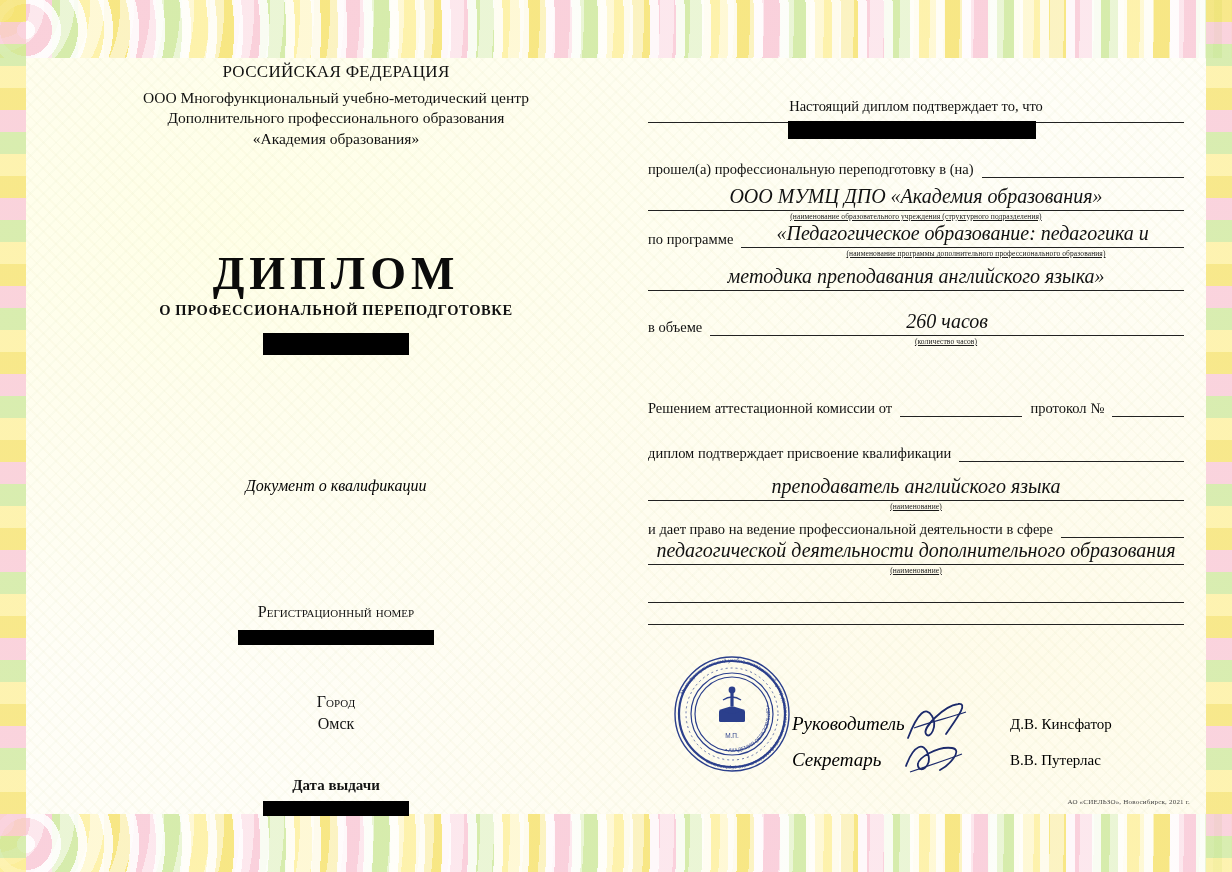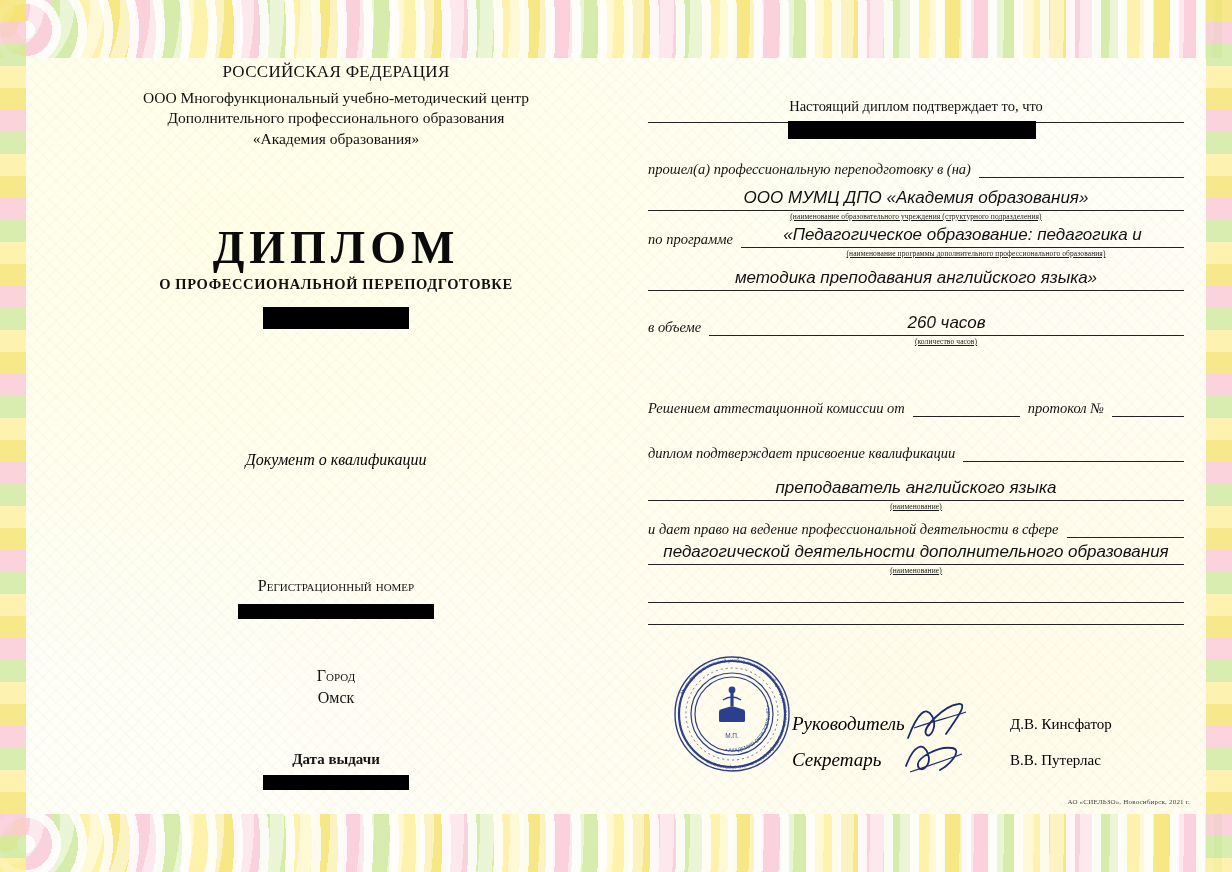--- a/index.html
+++ b/index.html
@@ -108,21 +108,21 @@
     letter-spacing: .3px;
     color: #111;
   }
   .org {
     margin-top: 6px;
     font-size: 15.5px;
     line-height: 1.32;
     color: #111;
   }
   .diploma-title {
-    margin-top: 72px;
+    margin-top: 98px;
     font-size: 46px;
     font-weight: bold;
     letter-spacing: 5px;
     color: #0b0b0b;
     font-family: "Liberation Serif", serif;
   }
   .diploma-sub {
     margin-top: 2px;
     font-size: 14.5px;
     font-weight: bold;
@@ -194,36 +194,36 @@
   }
   .rule {
     border-bottom: 1px solid #222;
     height: 1px;
   }
   .row {
     display: flex;
     align-items: flex-end;
     gap: 8px;
   }
-  .label { white-space: nowrap; font-style: italic; }
+  .label { white-space: nowrap; }
   .fill {
     flex: 1;
     border-bottom: 1px solid #222;
     position: relative;
     min-height: 18px;
   }
   .fill-text {
     position: absolute;
     left: 0;
     right: 0;
     bottom: 2px;
     text-align: center;
     font-style: italic;
-    font-size: 17px;
-    font-family: Liberation Sans, sans-serif;
+    font-size: 20px;
+    font-family: Liberation Serif, serif;
   }
   .caption {
     font-size: 7.5px;
     text-align: center;
     color: #1a1a1a;
     margin-top: 1px;
     letter-spacing: .1px;
     text-decoration: underline;
   }
   .blackbar-name {

